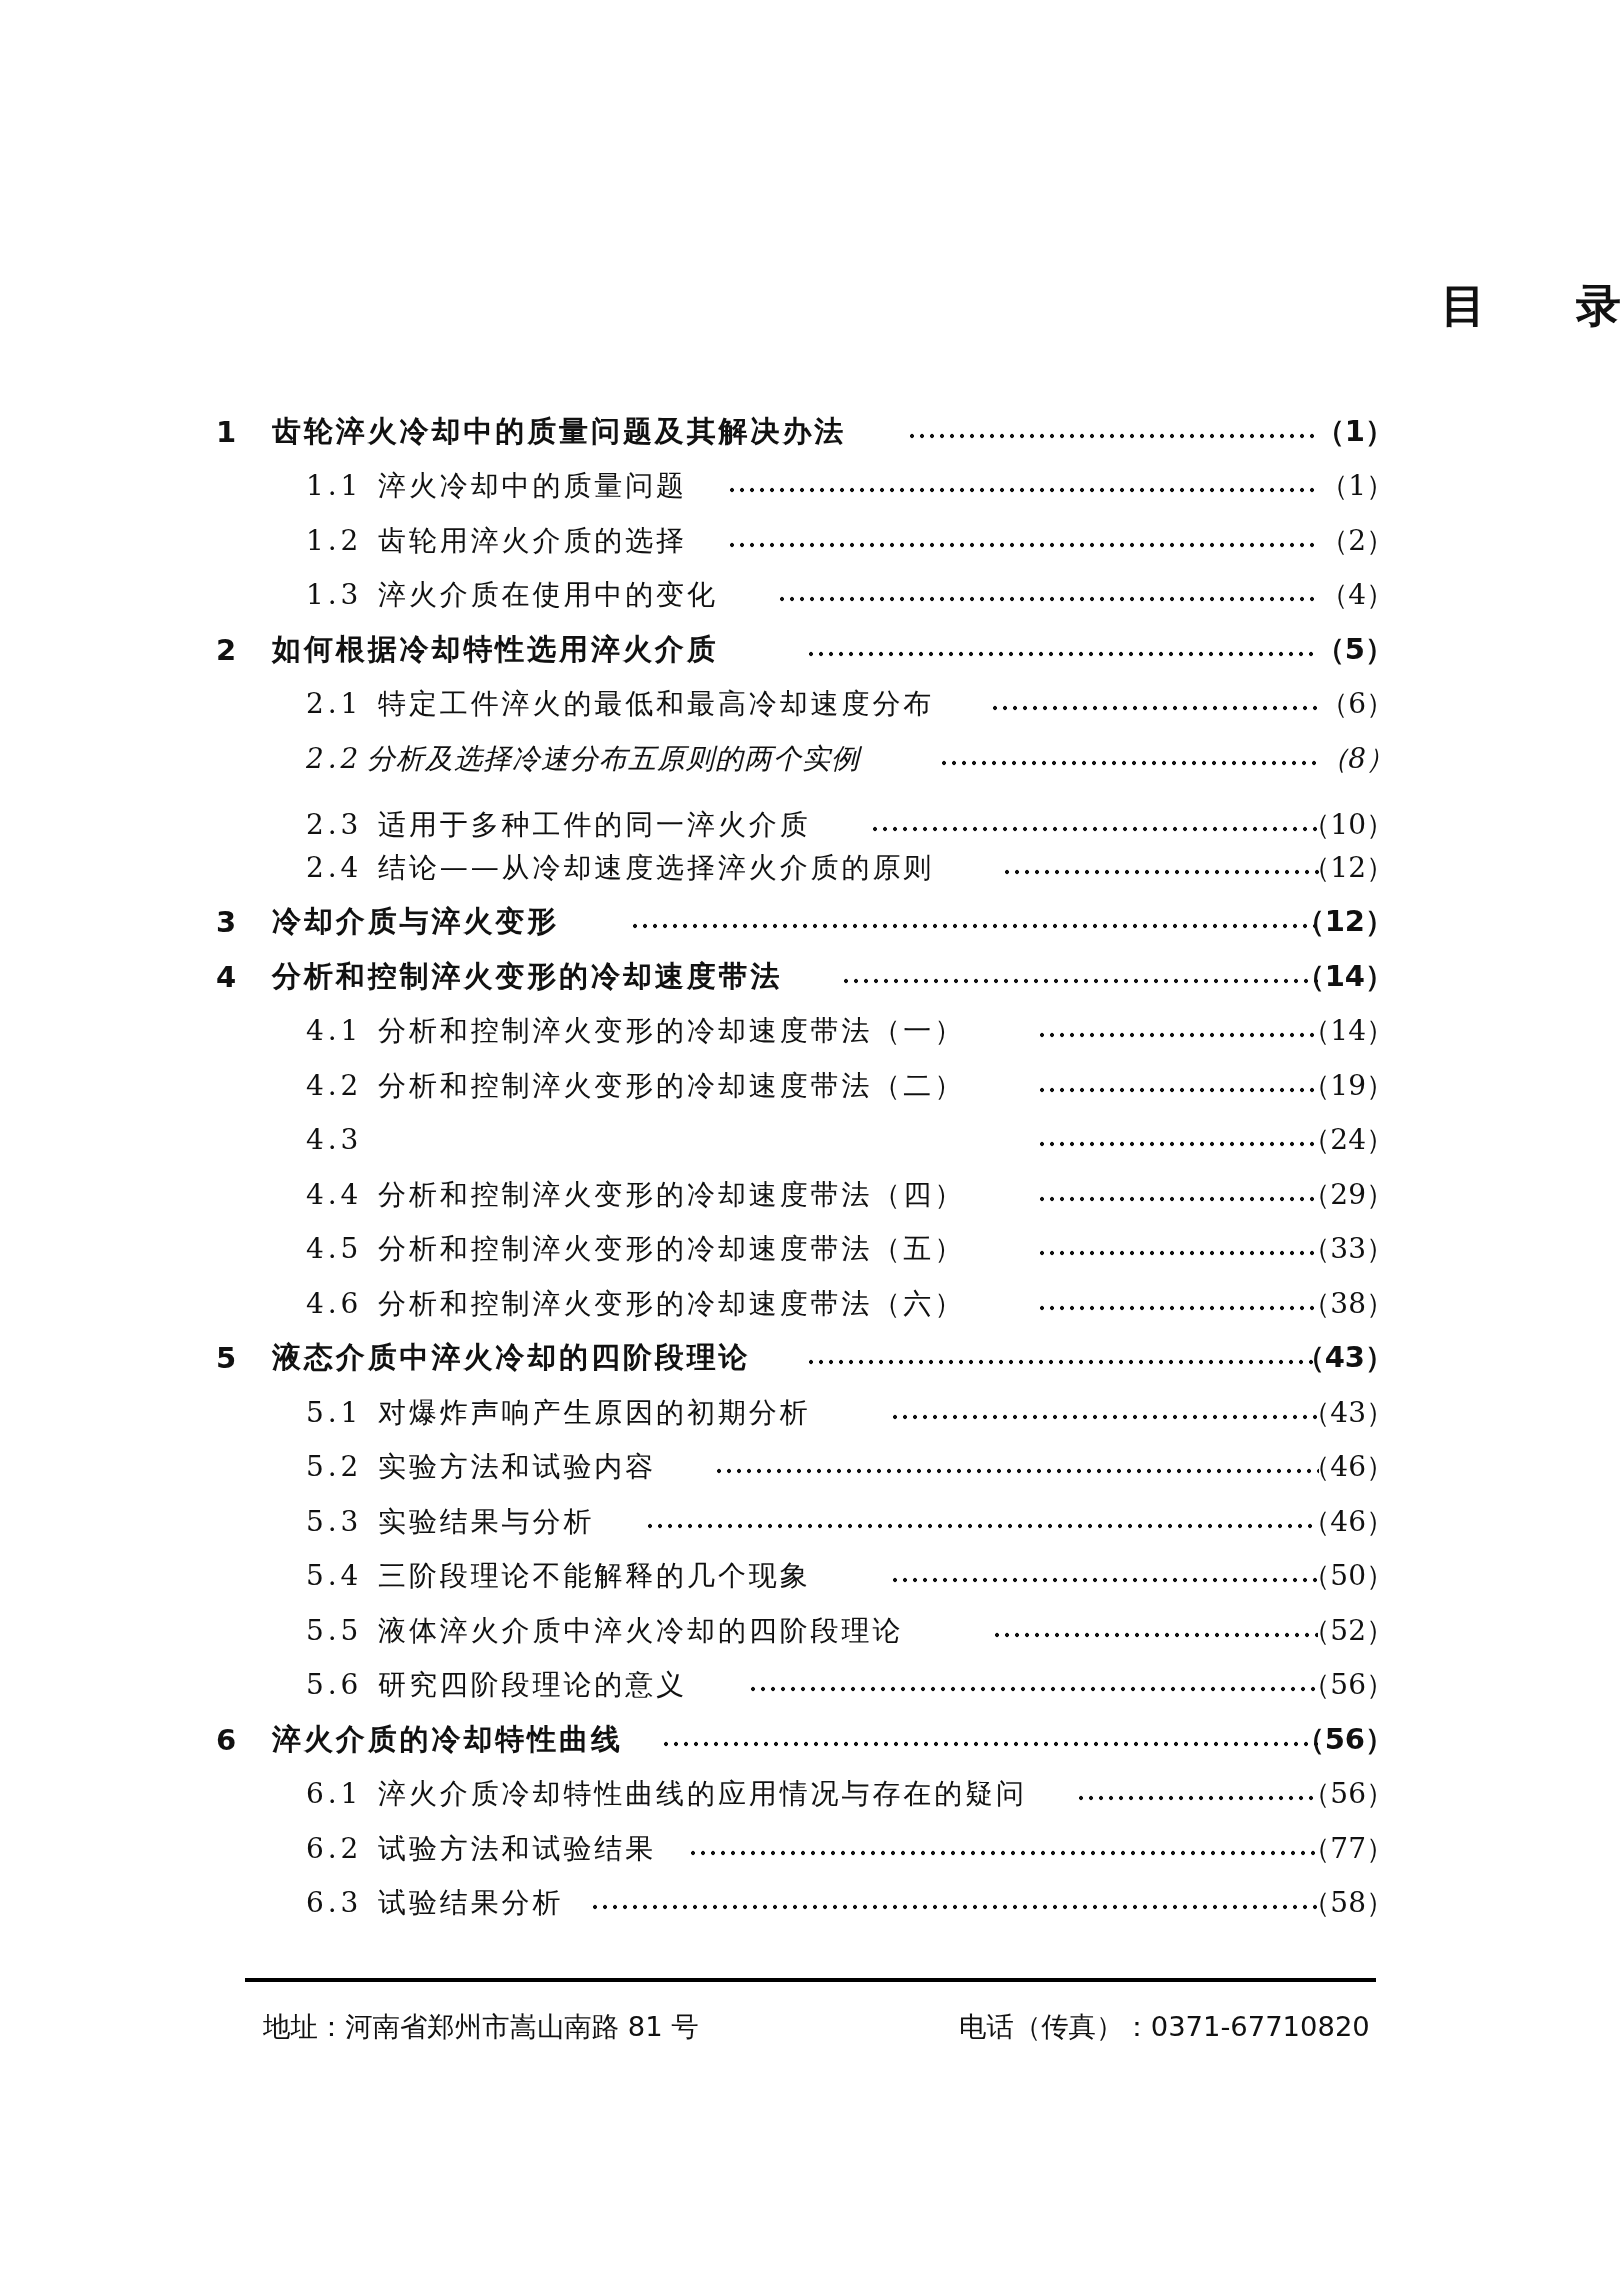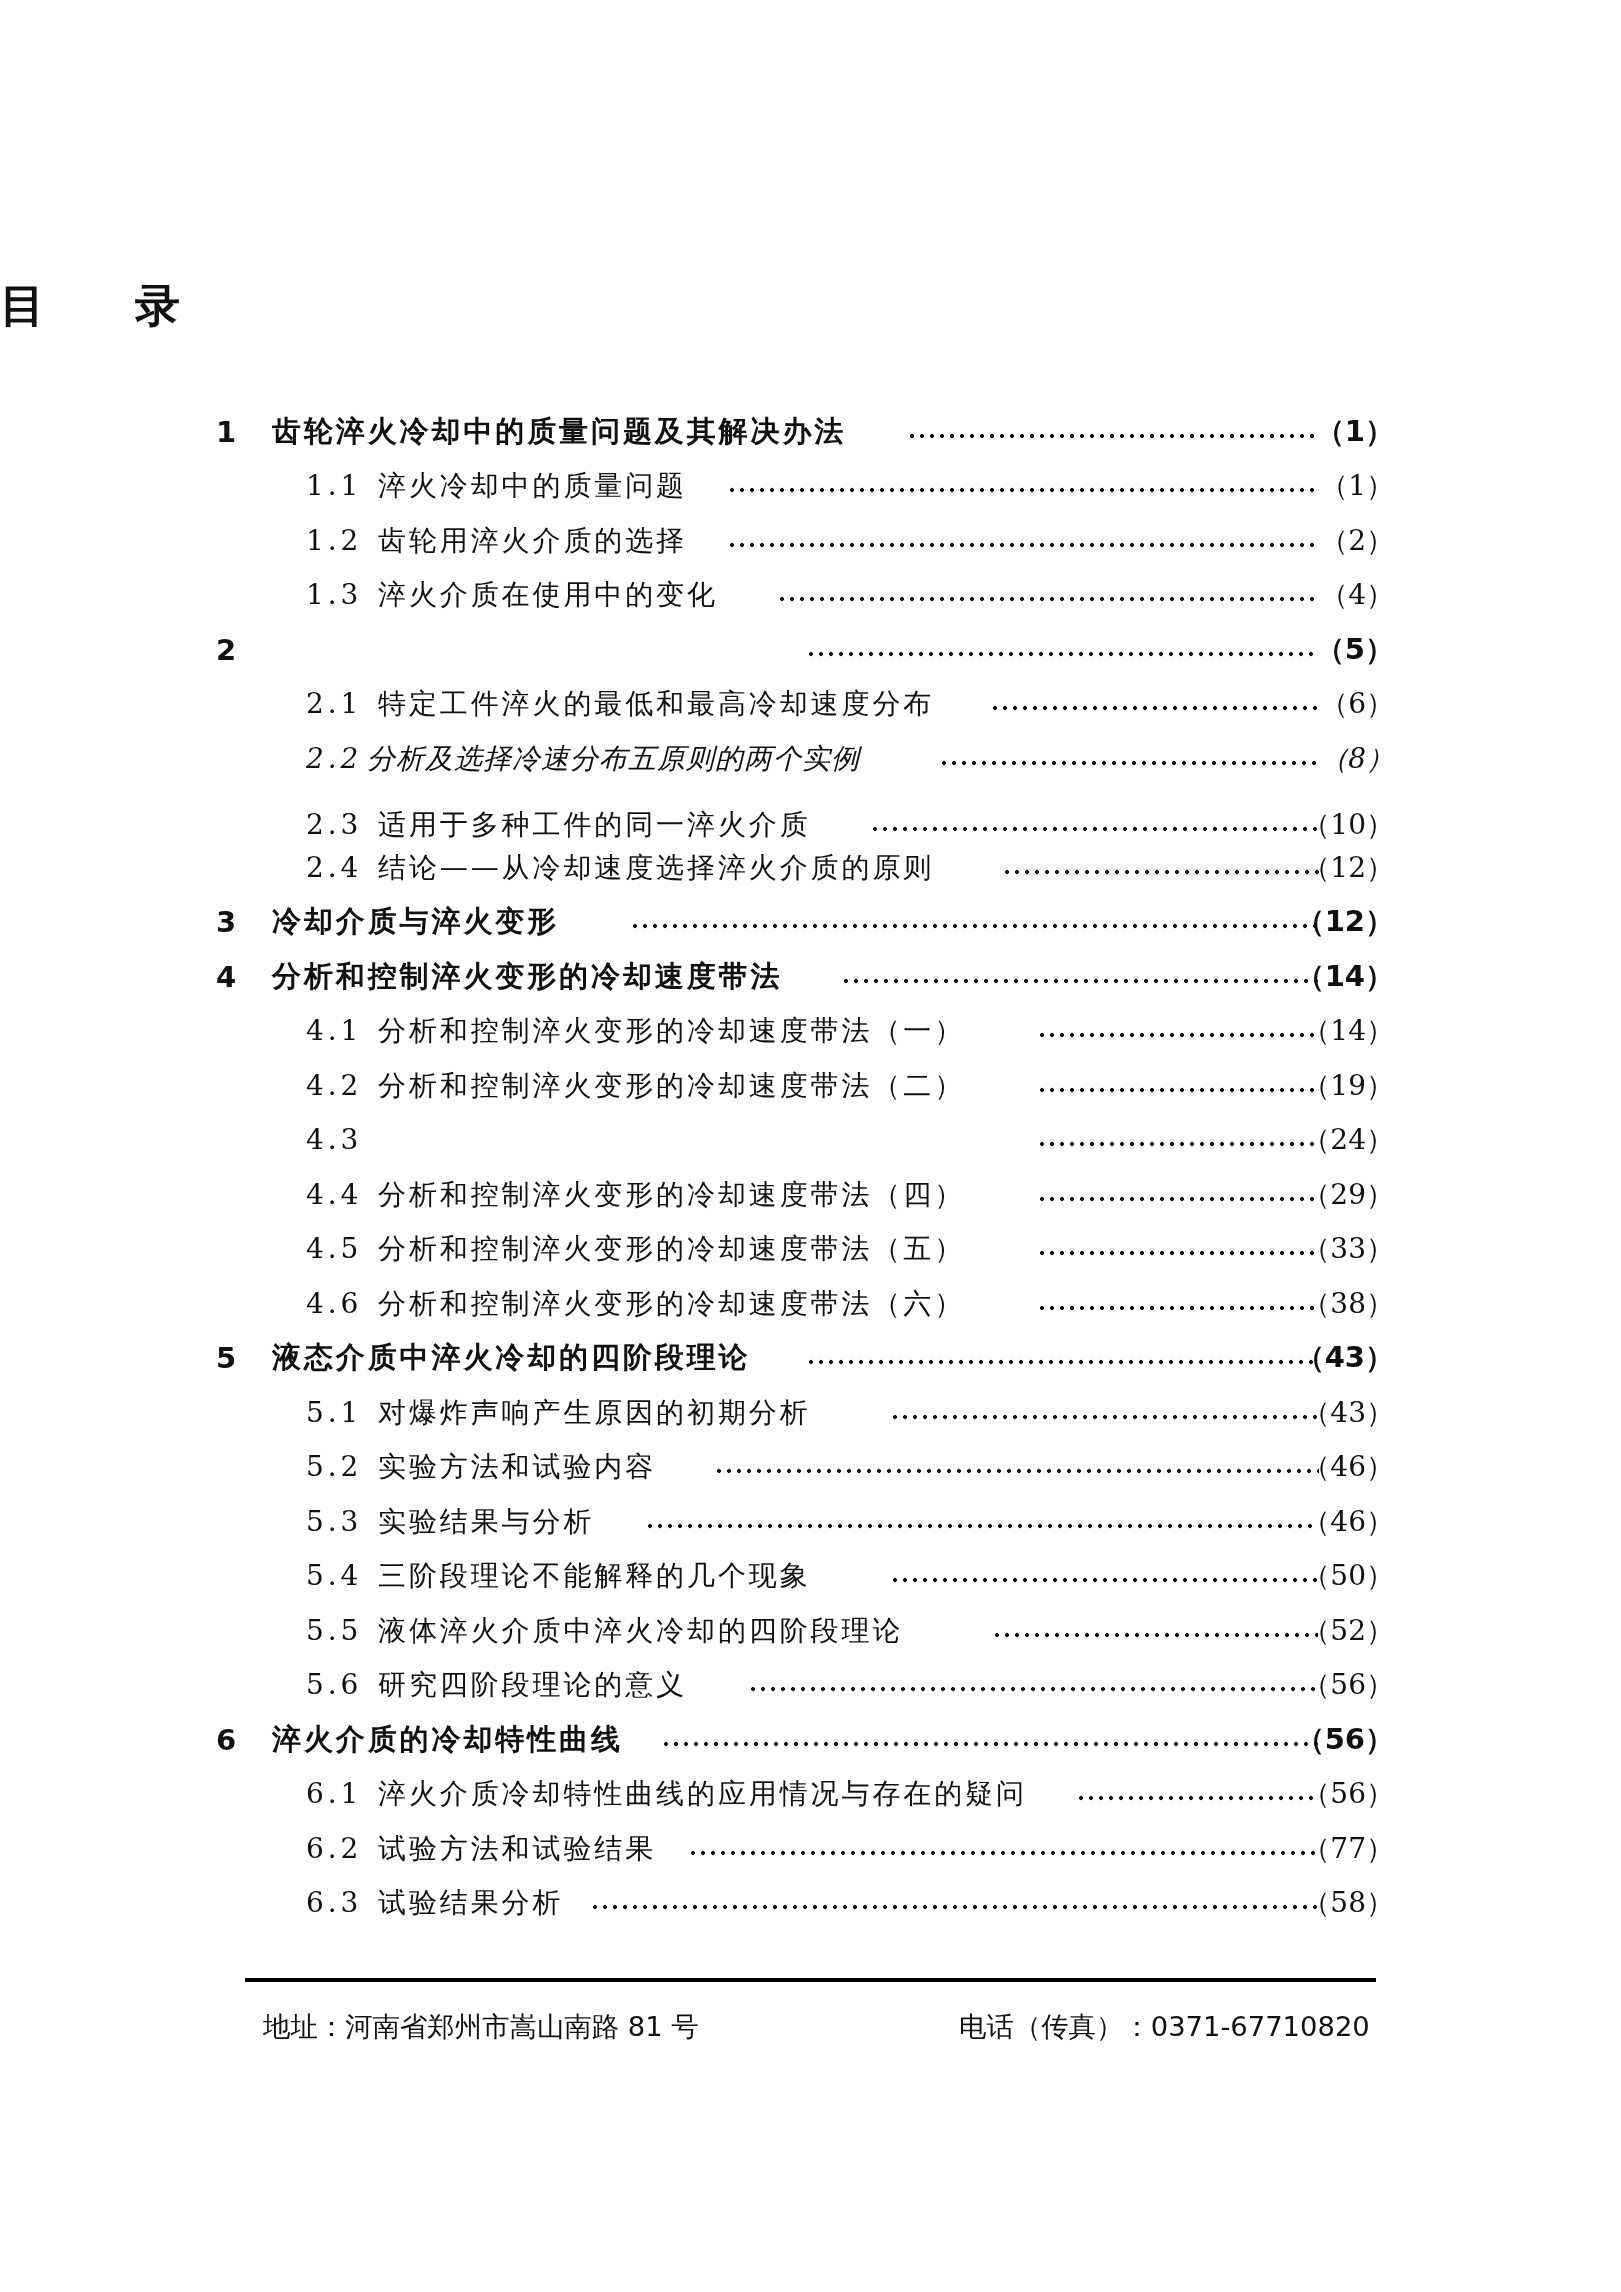--- a/index.html
+++ b/index.html
@@ -1,18 +1,18 @@
 <!DOCTYPE html>
 <html><head>
   <meta charset="utf-8">
   <style>
     html, body { margin: 0; padding: 0; background: #ffffff; }
     body { width: 1621px; height: 2293px; position: relative; overflow: hidden; color: #111; }
     .page-title {
-      position: absolute; top: 276px; left: 0; width: 1621px; text-align: left;
+      position: absolute; top: 276px; left: 0; width: 1621px; text-align: right;
       font-family: "DejaVu Serif", "Liberation Serif", serif;
       font-size: 45px; font-weight: bold; letter-spacing: 0;
     }
     .page-title span { display: inline-block; }
     .page-title .gap { width: 90px; }
     .toc { position: absolute; top: 404px; left: 0; width: 1621px; }
     .row {
       position: absolute; left: 0; height: 55px; width: 1621px;
       display: flex; align-items: center;
     }
@@ -72,20 +72,21 @@
       <span class="page">（2）</span>
     </div>
     <div class="row section" style="top: 163px;">
       <span class="num">1.3</span>
       <span class="title">淬火介质在使用中的变化</span>
       <span class="leader" style="left: 777px; width: 541px;"></span>
       <span class="page">（4）</span>
     </div>
     <div class="row chapter" style="top: 218px;">
       <span class="num">2</span>
+      <span class="title">如何根据冷却特性选用淬火介质</span>
       <span class="leader" style="left: 806px; width: 513px;"></span>
       <span class="page">（5）</span>
     </div>
     <div class="row section" style="top: 272px;">
       <span class="num">2.1</span>
       <span class="title">特定工件淬火的最低和最高冷却速度分布</span>
       <span class="leader" style="left: 990px; width: 328px;"></span>
       <span class="page">（6）</span>
     </div>
     <div class="row section tight" style="top: 327px; font-style: italic;">

